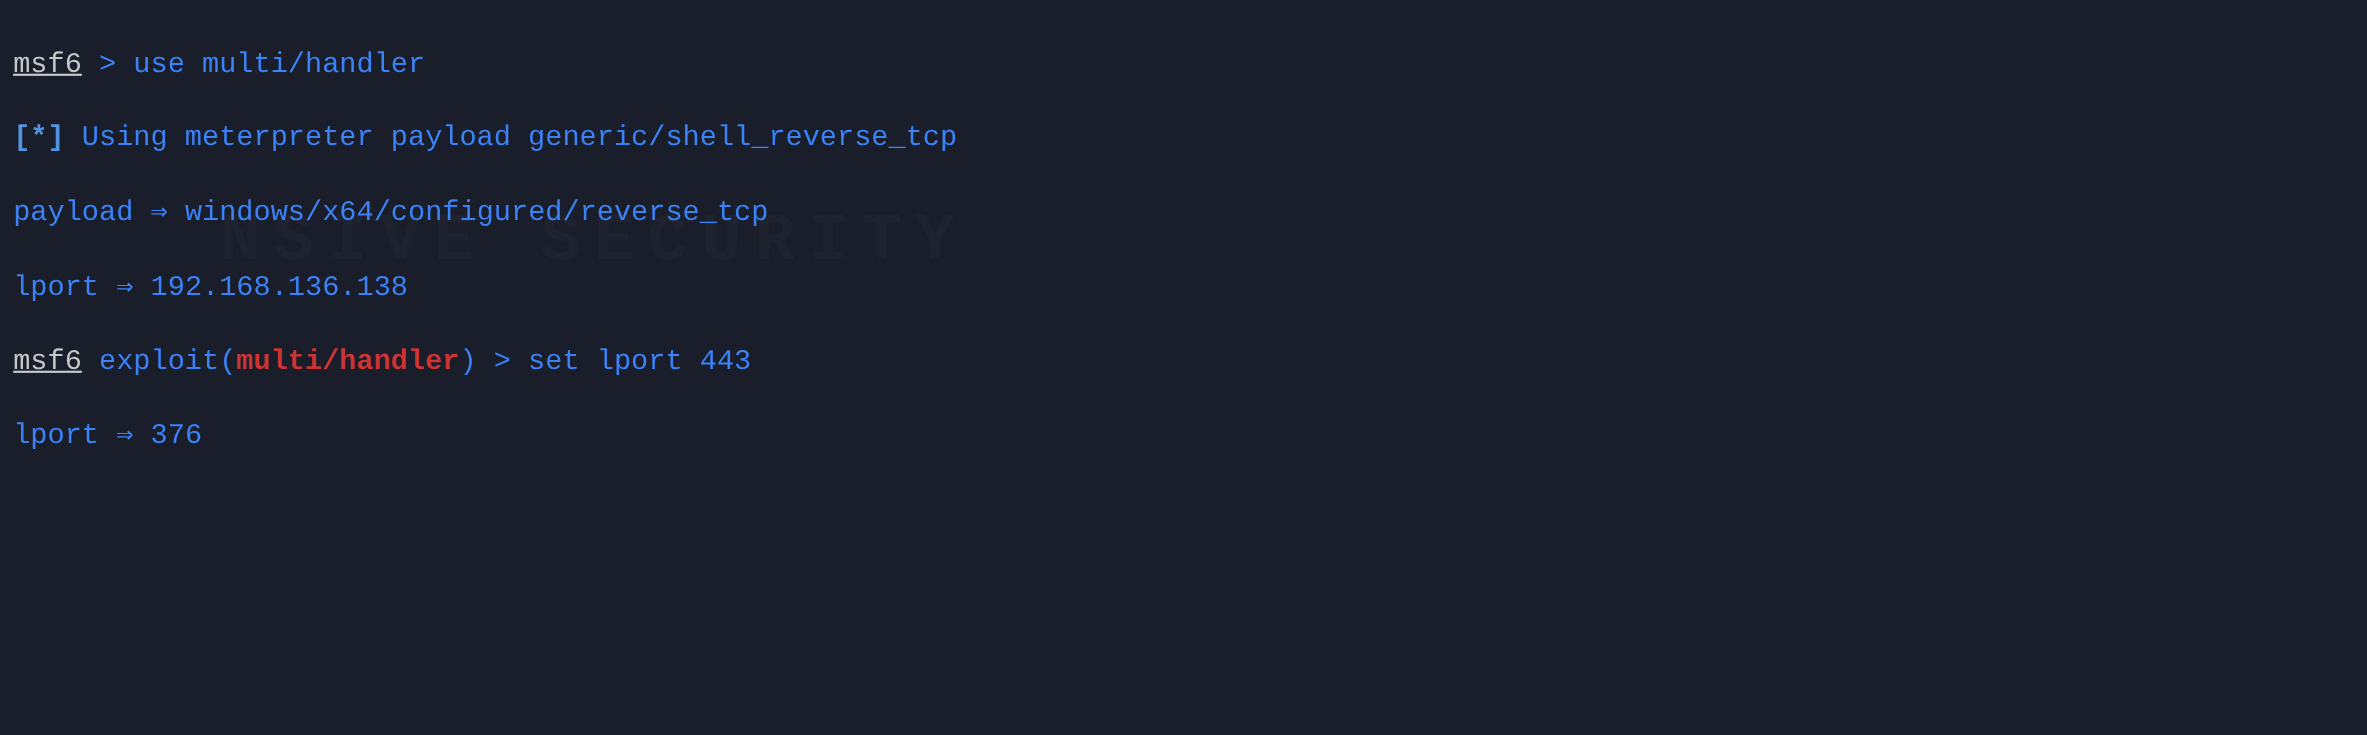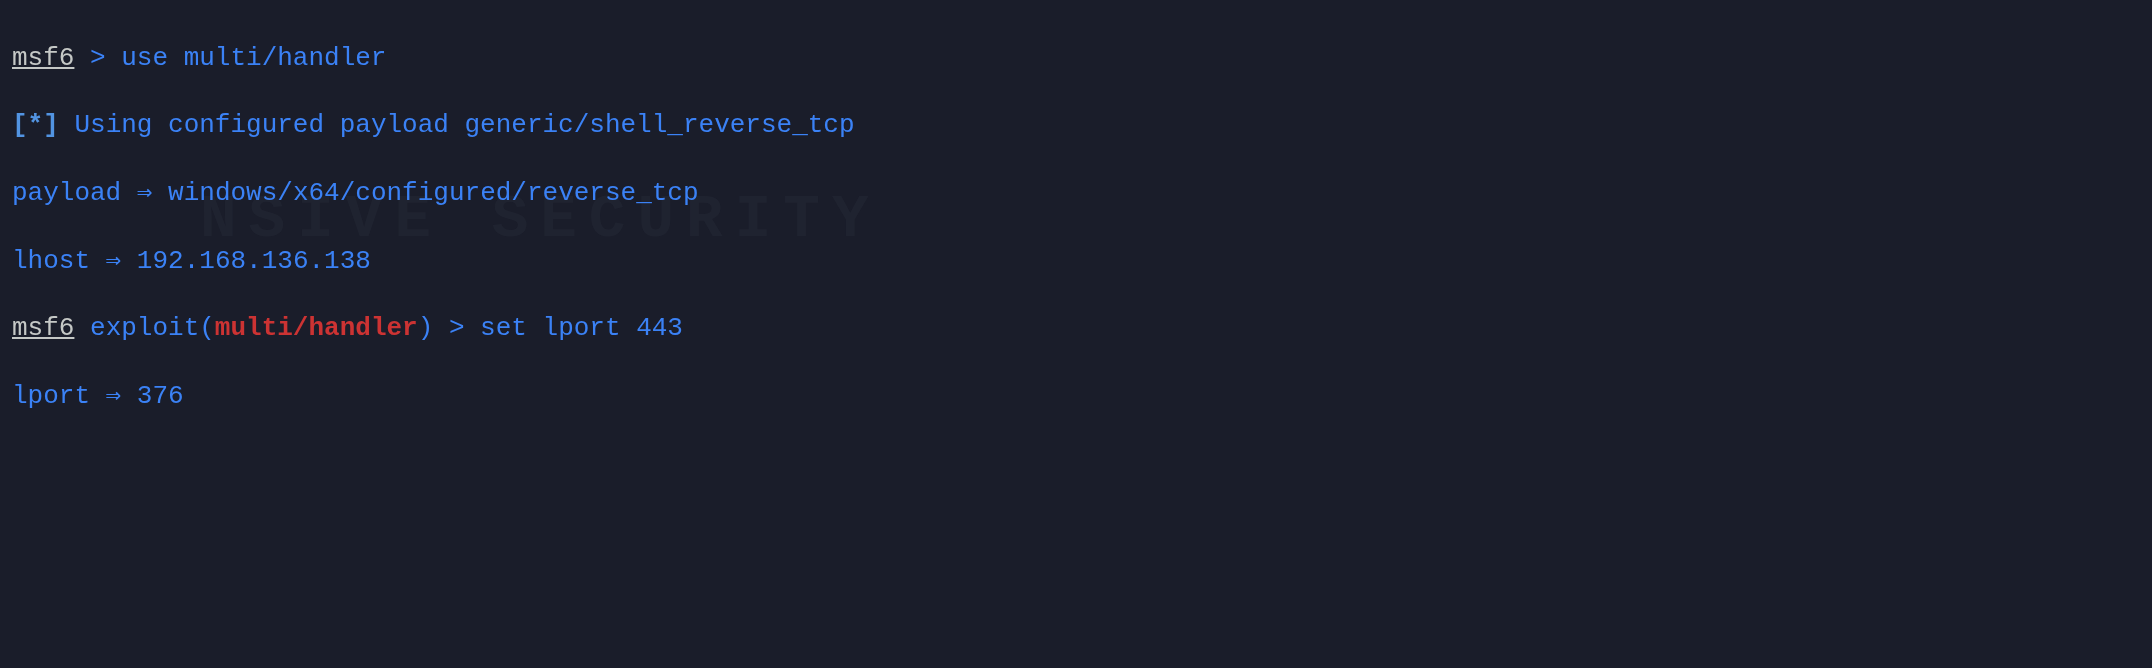--- a/index.html
+++ b/index.html
@@ -55,21 +55,21 @@
       z-index: -1;
     }
   </style>
 </head>
 <body>
 
 <div class="watermark-bg">NSIVE SECURITY</div>
 
 <div class="terminal">
 <span class="line"><span class="prompt">msf6</span><span class="normal"> &gt; use multi/handler</span></span>
-<span class="line"><span class="bracket-blue">[</span><span class="star-blue">*</span><span class="bracket-blue">]</span><span class="normal"> Using configured payload generic/shell_reverse_tcp</span></span>
+<span class="line"><span class="bracket-blue">[</span><span class="star-blue">*</span><span class="bracket-blue">]</span><span class="normal"> Using meterpreter payload generic/shell_reverse_tcp</span></span>
 <span class="line"><span class="normal">payload ⇒ windows/x64/configured/reverse_tcp</span></span>
-<span class="line"><span class="normal">lhost ⇒ 192.168.136.138</span></span>
+<span class="line"><span class="normal">lport ⇒ 192.168.136.138</span></span>
 <span class="line"><span class="prompt">msf6</span><span class="normal"> exploit(</span><span class="context-red">multi/handler</span><span class="normal">) &gt; set lport 443</span></span>
 <span class="line"><span class="normal">lport ⇒ 376</span></span>
 <span class="line"><span class="normal"></span>&nbsp;</span>
 
 
 </div>
 
 </body></html>

